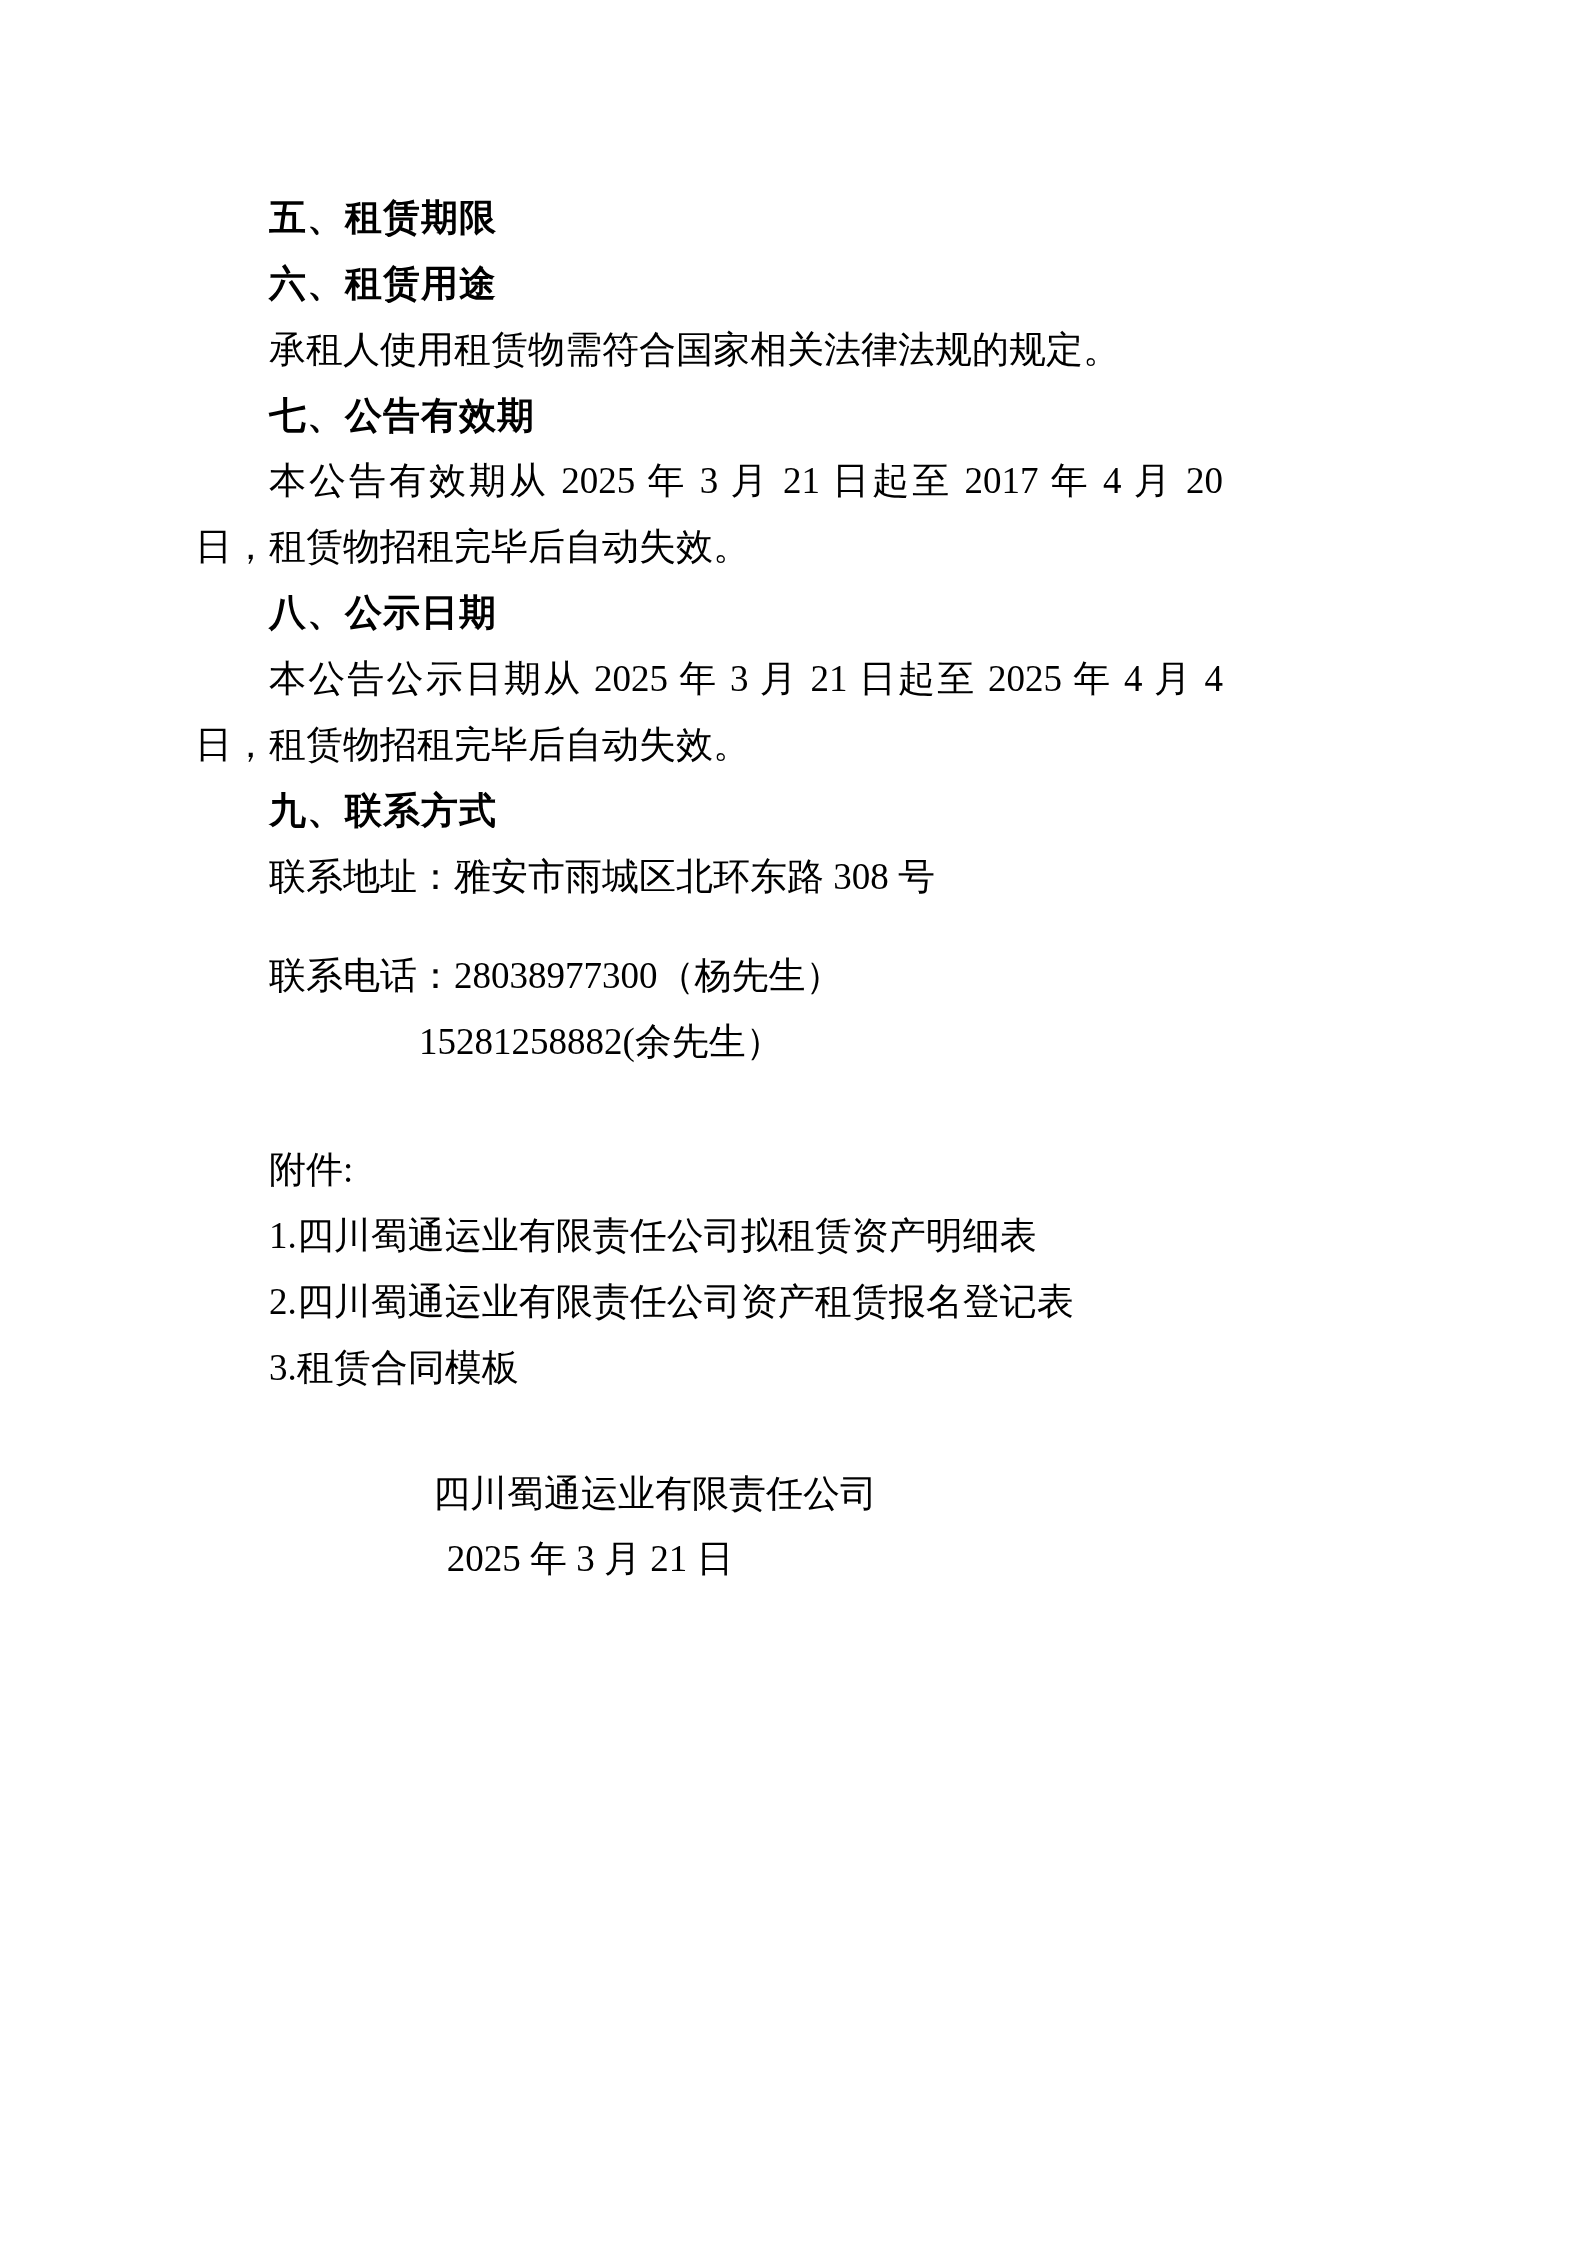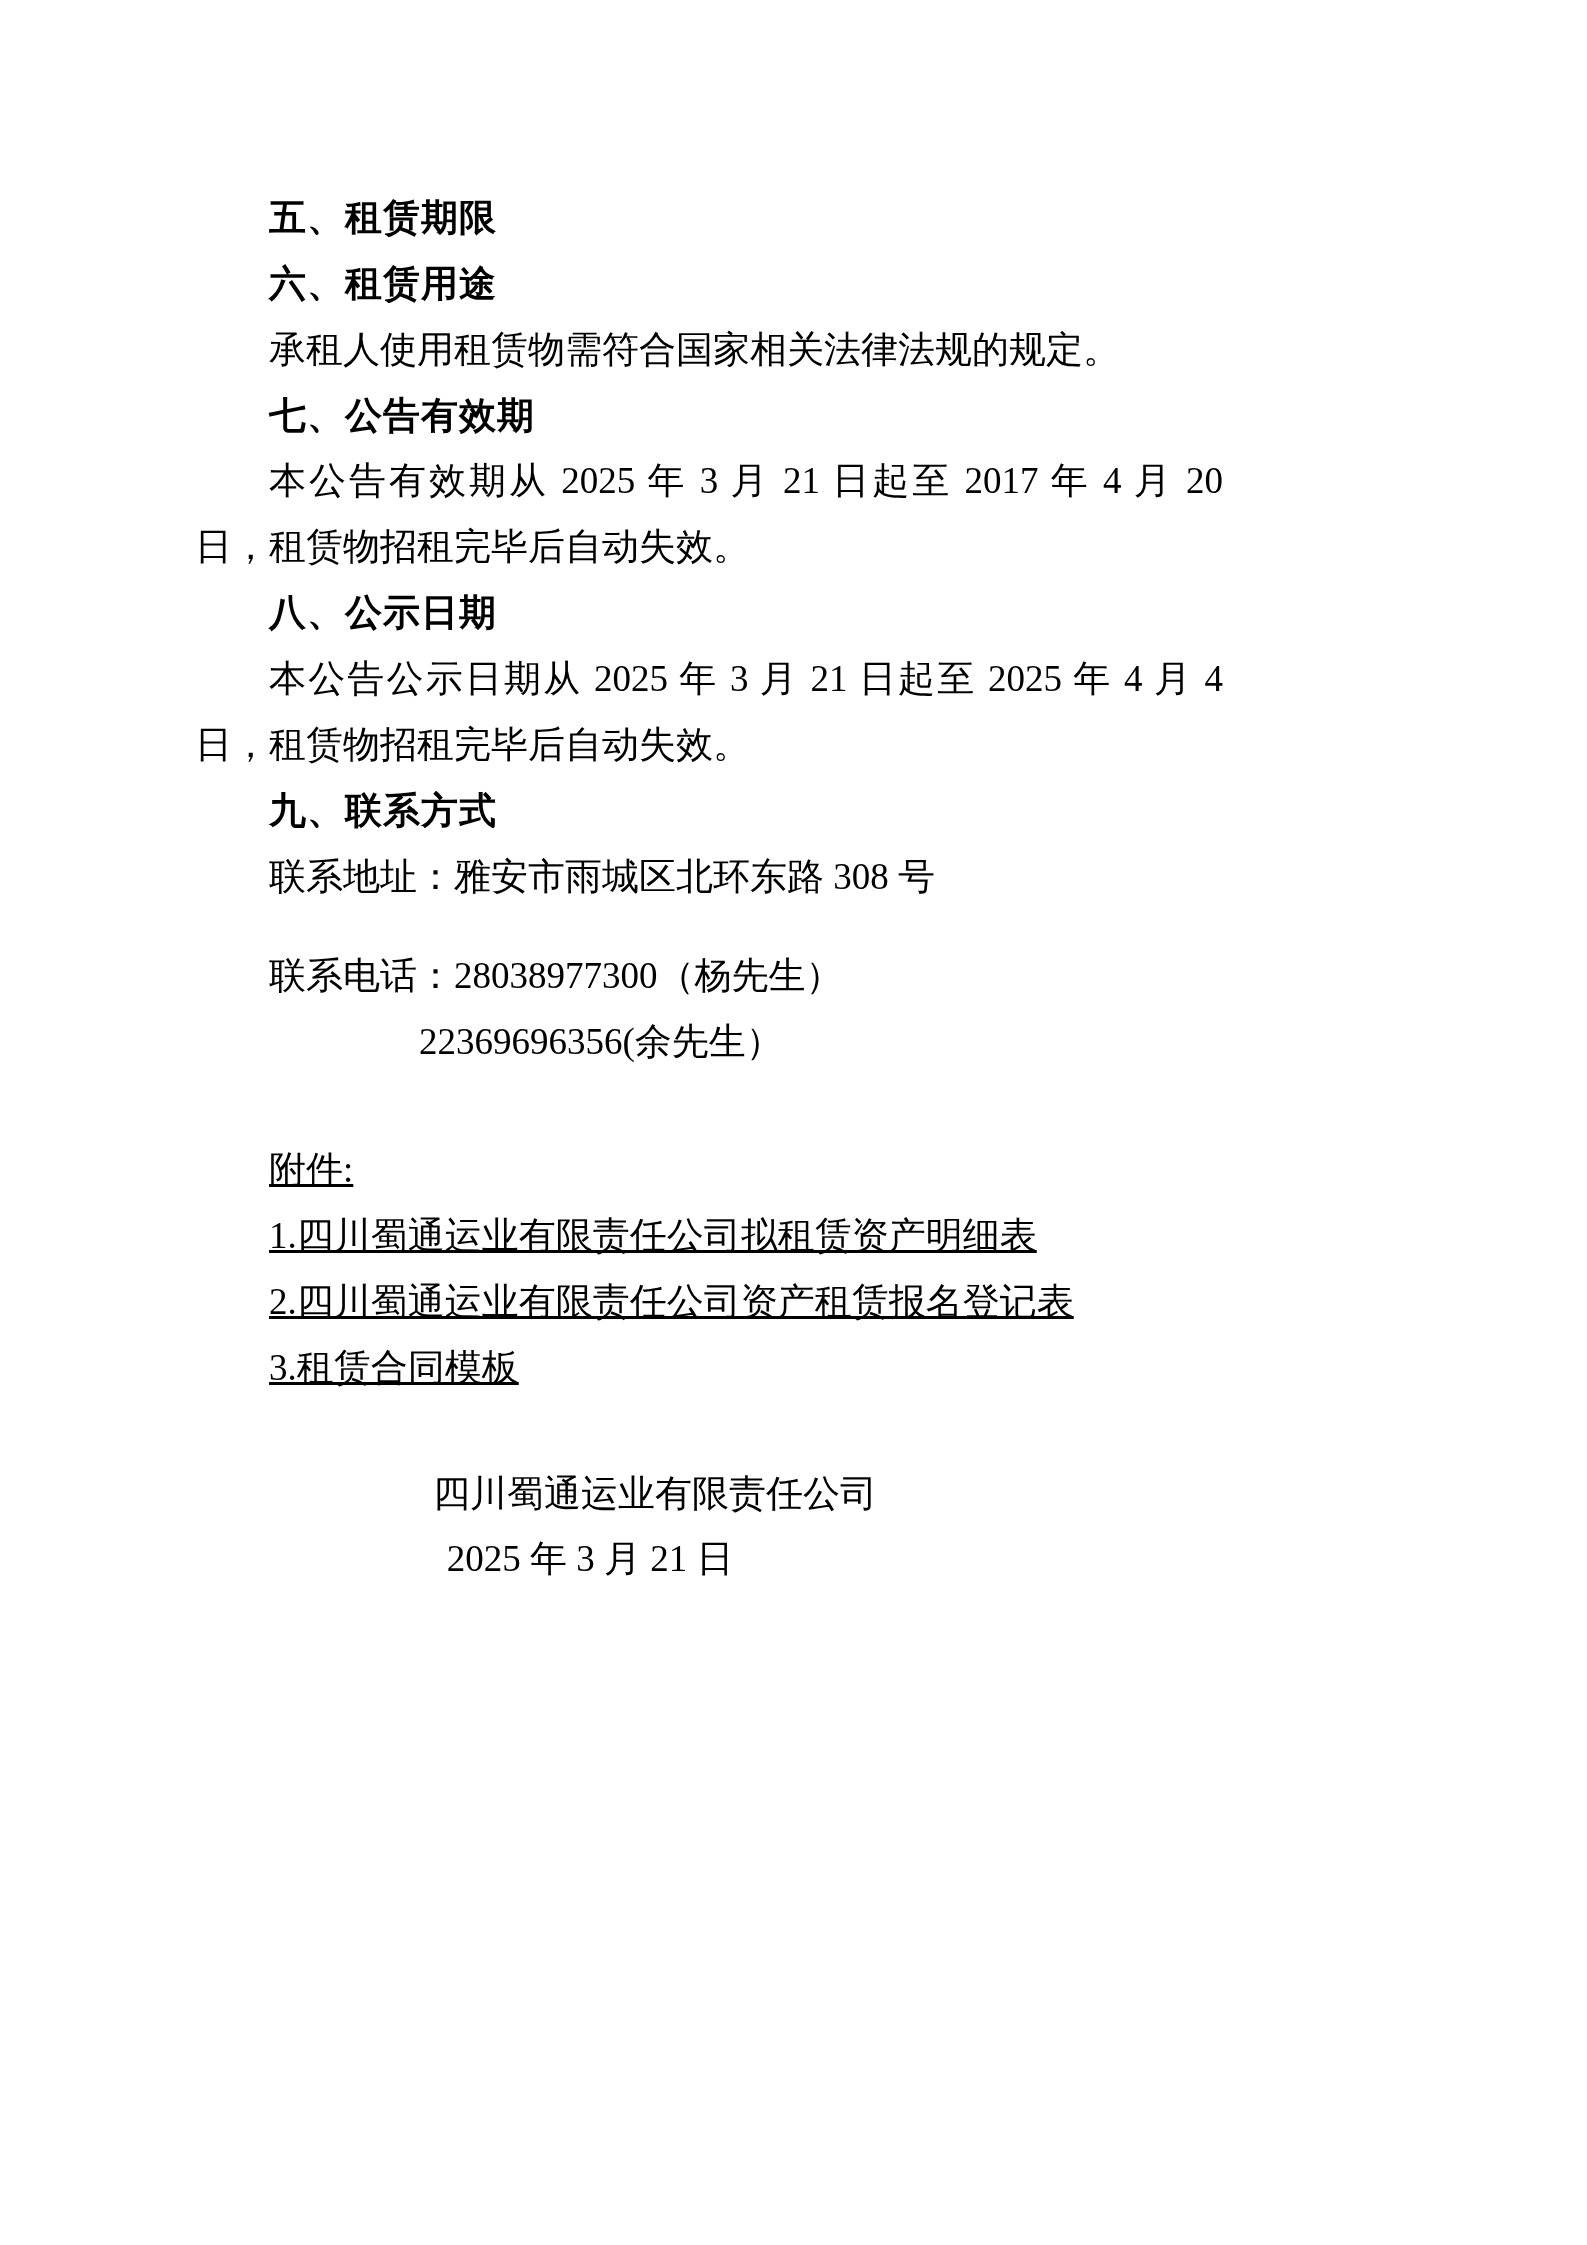--- a/index.html
+++ b/index.html
@@ -54,21 +54,20 @@
     text-indent: 224px;
     line-height: 1.78;
   }
   .spacer-sm { height: 34px; }
   .spacer-md { height: 62px; }
   .attachments p {
     margin: 0;
     padding: 0;
     text-indent: 74px;
     line-height: 1.78;
-    text-decoration: underline;
   }
   .signature {
     margin-top: 60px;
     text-align: center;
     padding-right: 108px;
     line-height: 1.78;
   }
   .signature .sig-date {
     display: block;
     padding-right: 130px;
@@ -90,21 +89,21 @@
 
     <h2 class="section-title">八、公示日期</h2>
     <p class="para">本公告公示日期从 2025 年 3 月 21 日起至 2025 年 4 月 4 日，租赁物招租完毕后自动失效。</p>
 
     <h2 class="section-title">九、联系方式</h2>
     <p class="para-noindent">联系地址：雅安市雨城区北环东路 308 号</p>
 
     <div class="spacer-sm"></div>
 
     <p class="para-noindent">联系电话：28038977300（杨先生）</p>
-    <span class="phone-second">22369696356(余先生）</span>
+    <span class="phone-second">15281258882(余先生）</span>
 
     <div class="spacer-md"></div>
 
     <div class="attachments">
       <p>附件:</p>
       <p>1.四川蜀通运业有限责任公司拟租赁资产明细表</p>
       <p>2.四川蜀通运业有限责任公司资产租赁报名登记表</p>
       <p>3.租赁合同模板</p>
     </div>
 

